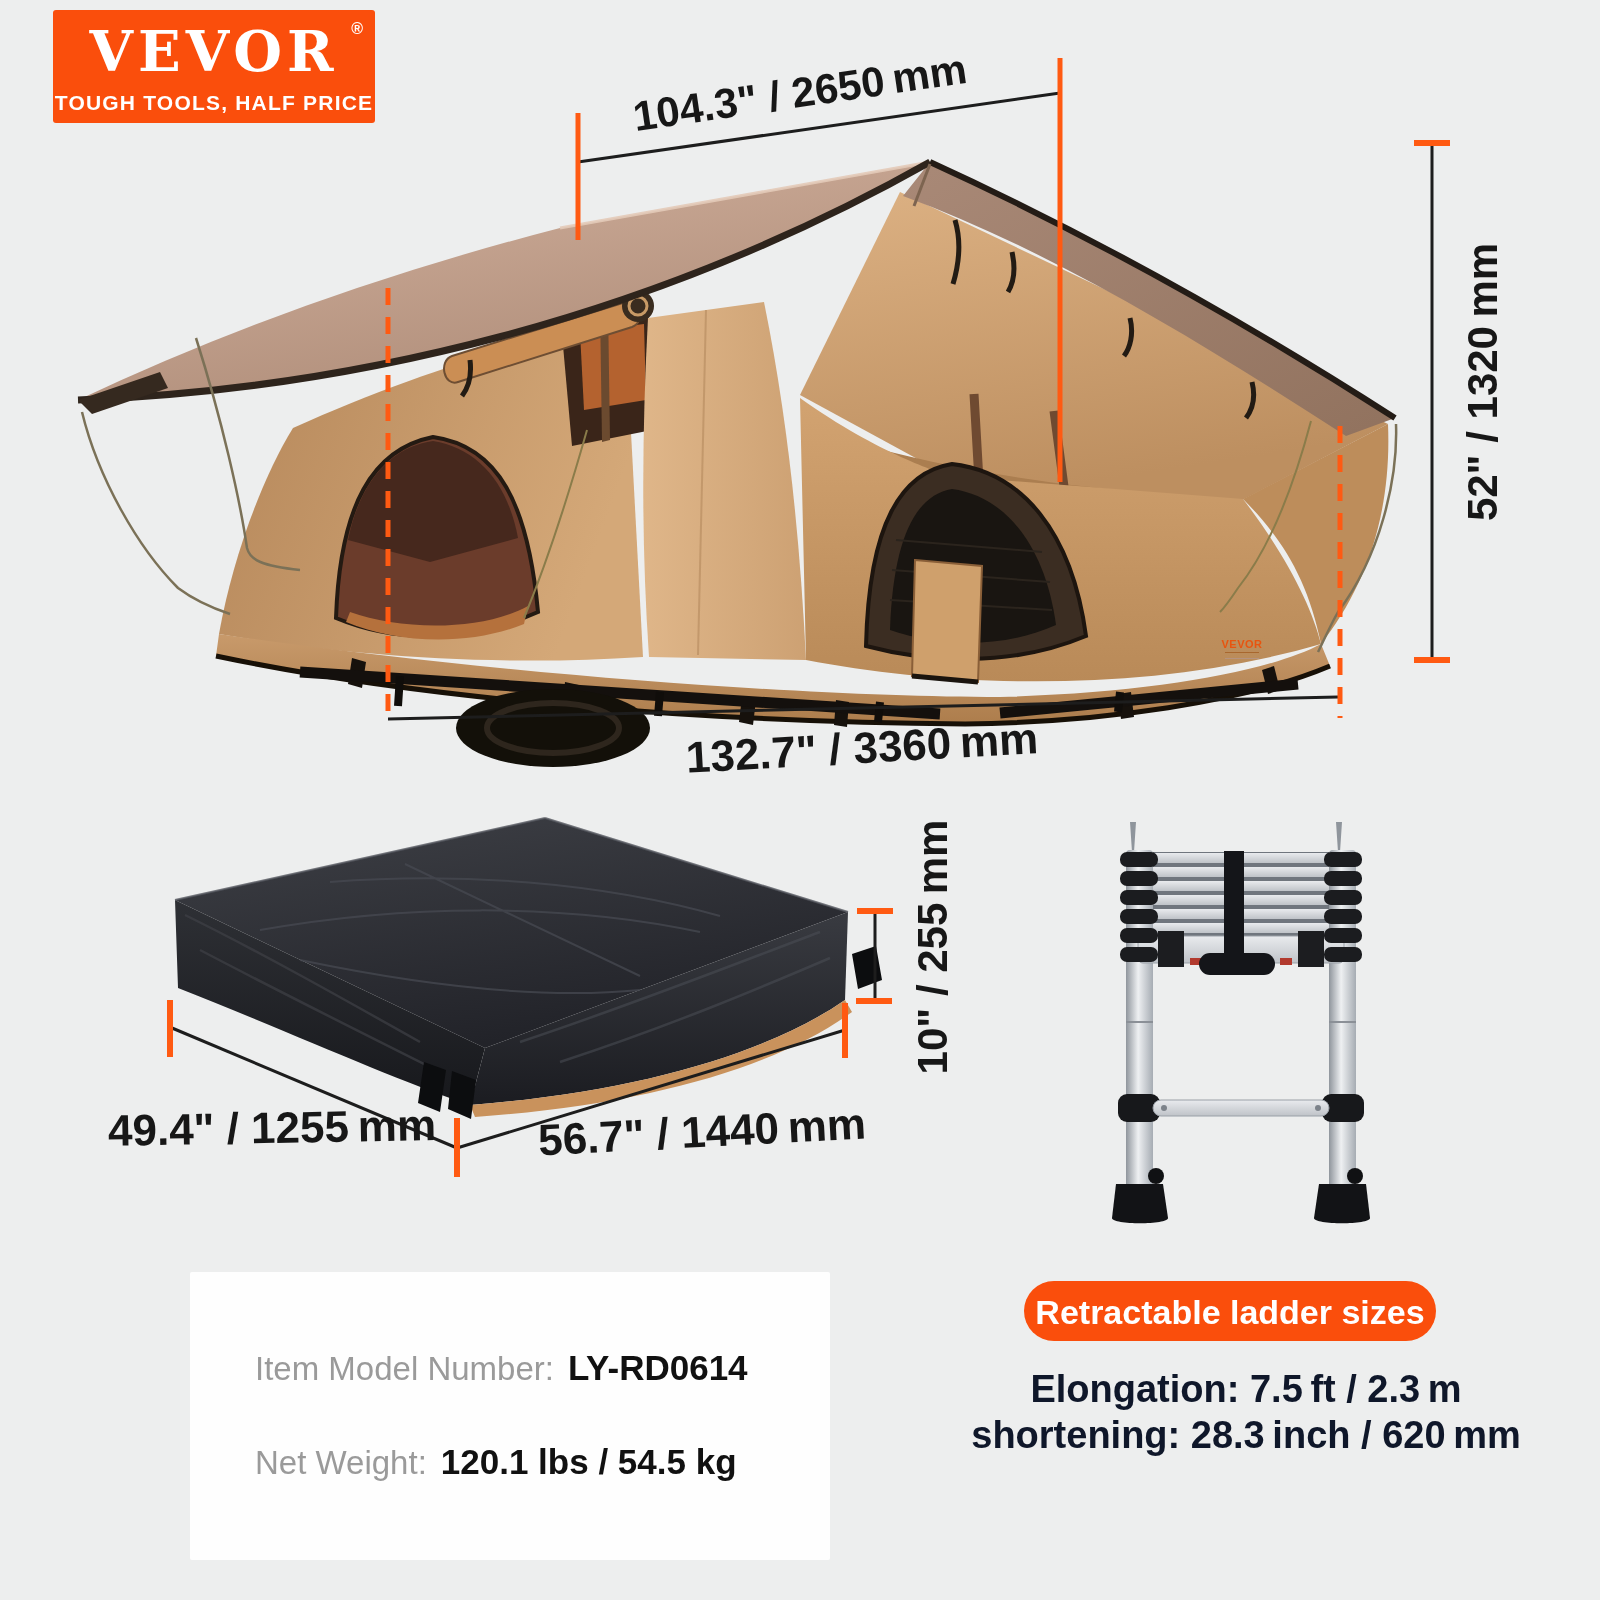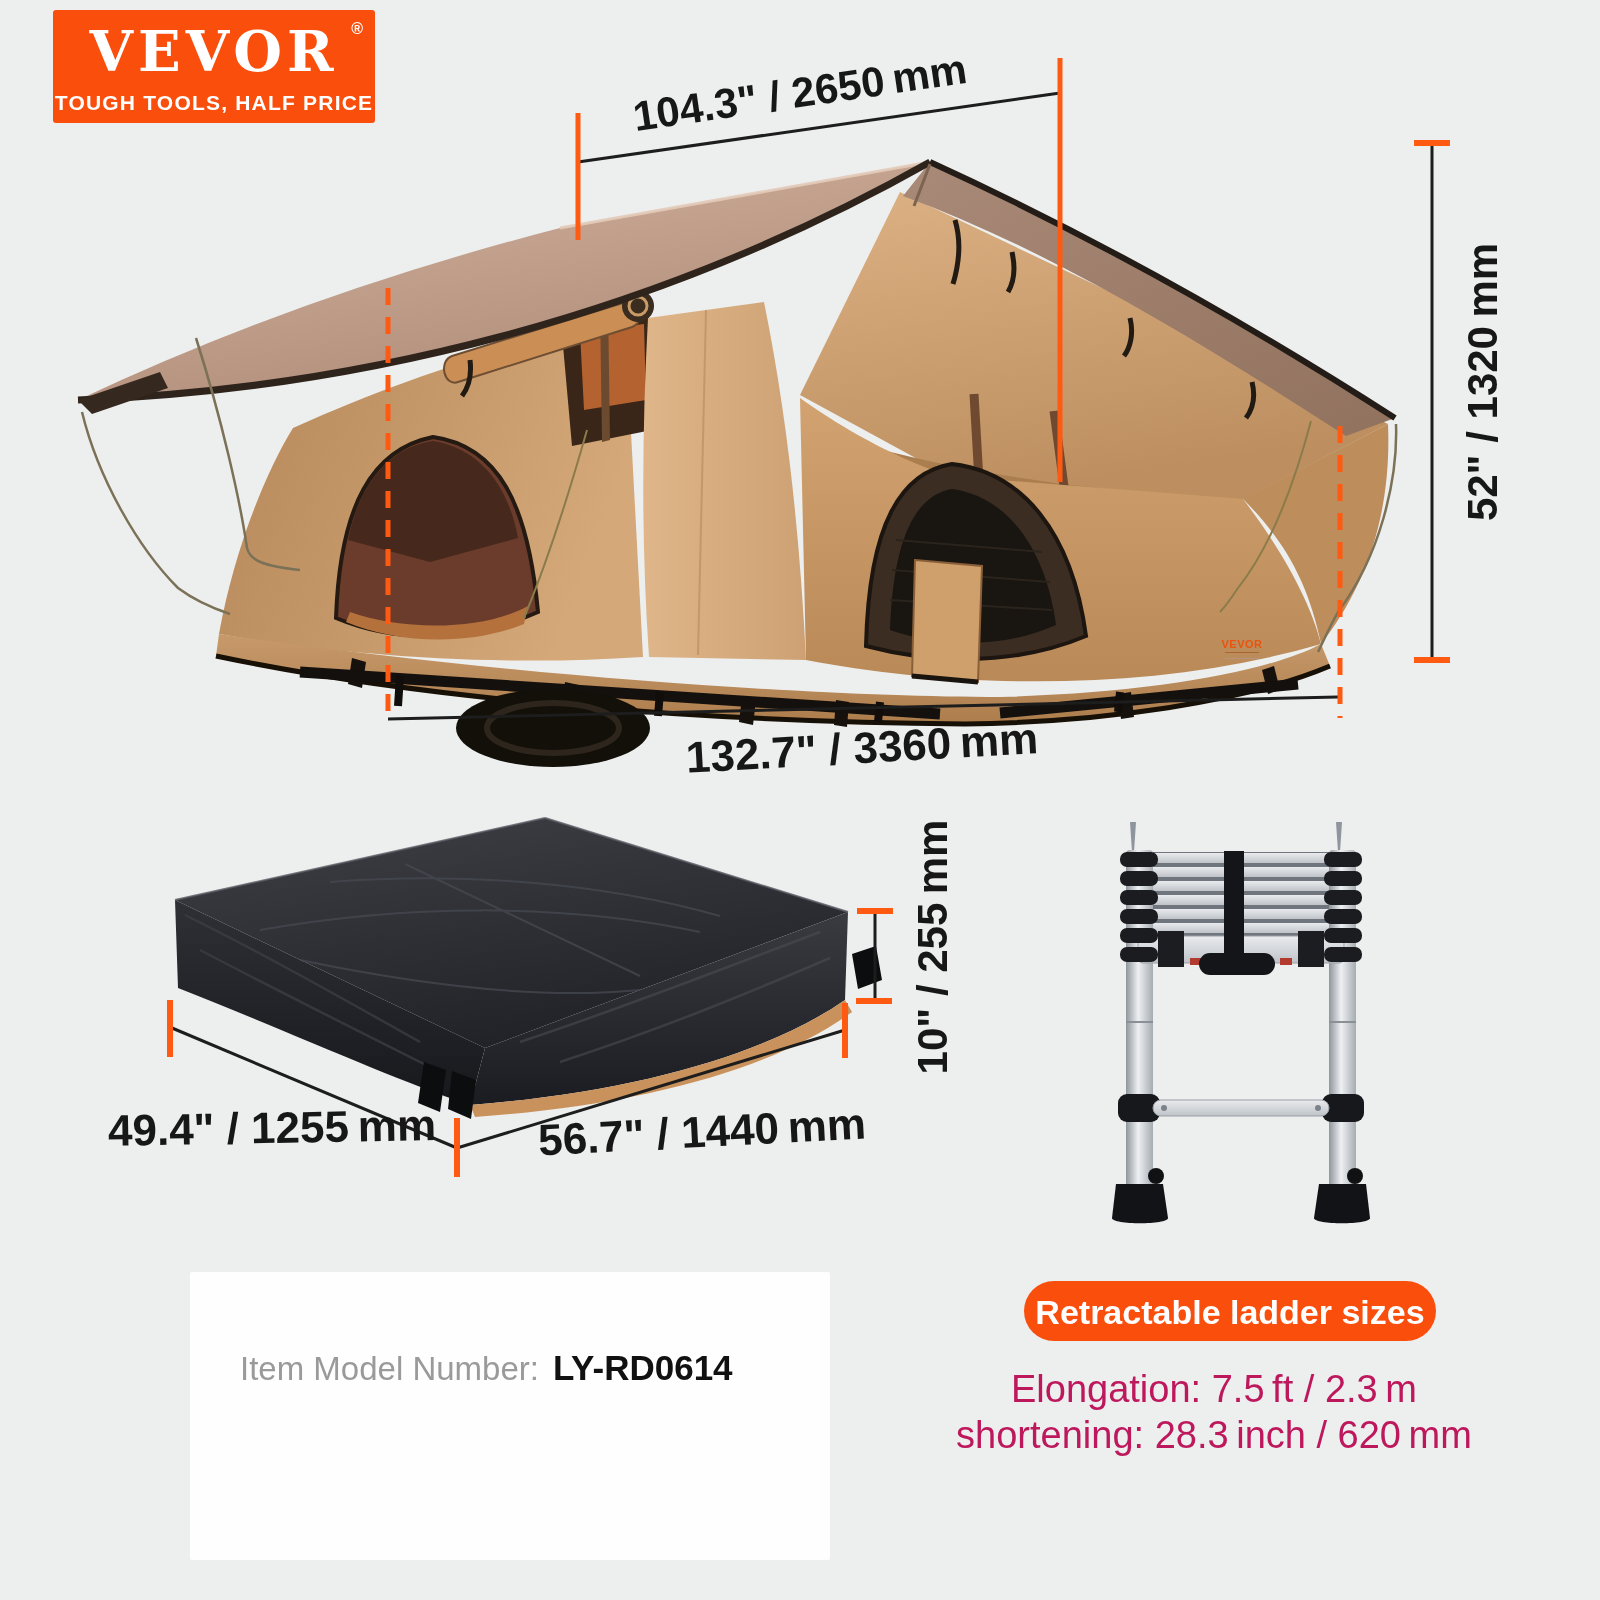--- a/index.html
+++ b/index.html
@@ -20,30 +20,30 @@
   .dim-bottom{left:612px;top:720px;width:500px;height:56px;line-height:56px;font-size:44px;transform:rotate(-3.2deg);}
   .dim-pkg-w{left:52px;top:1100px;width:440px;height:56px;line-height:56px;font-size:44px;transform:rotate(-1deg);}
   .dim-pkg-l{left:472px;top:1104px;width:460px;height:56px;line-height:56px;font-size:44px;transform:rotate(-3deg);}
   .dim-pkg-h{left:723px;top:921px;width:420px;height:52px;line-height:52px;font-size:42px;transform:rotate(-90deg);}
   
   .tent-tag{position:absolute;left:1218px;top:639px;width:48px;text-align:center;color:#e8540f;
             font-size:11px;font-weight:700;letter-spacing:.5px;line-height:11px;}
   .tag-sub{width:34px;height:5px;margin:2px auto 0;border-top:1px solid #a8672e;border-bottom:1px solid #b5937f;}
   
   .card{position:absolute;left:190px;top:1272px;width:640px;height:288px;background:#fefefe;border-radius:2px;}
-  .card-row{position:absolute;left:50px;white-space:nowrap;}
+  .card-row{position:absolute;left:65px;white-space:nowrap;}
   .card-row.r1{top:76px;}
   .card-row.r2{top:170px;}
   .card-label{font-size:33px;color:#9a9a9a;}
   .card-value{font-size:35px;color:#111;font-weight:700;margin-left:14px;}
   
   .pill{position:absolute;left:1024px;top:1281px;width:412px;height:60px;border-radius:31px;background:#fa4e0c;
         color:#fff;font-size:34px;font-weight:700;text-align:center;line-height:62px;}
-  .ladder-line{position:absolute;left:864px;width:700px;text-align:center;color:#be185d;
-               font-size:38px;font-weight:400;white-space:nowrap;}
+  .ladder-line{position:absolute;left:896px;width:700px;text-align:center;color:#0f172a;
+               font-size:38px;font-weight:700;white-space:nowrap;}
   .ladder-line.l1{top:1368px;}
   .ladder-line.l2{top:1414px;}
 </style>
 </head>
 <body>
 
 <div class="canvas">
 
 <svg width="1600" height="1600" viewBox="0 0 1600 1600">
   <defs>
@@ -242,19 +242,22 @@
 
   <div class="tent-tag">
     <span>VEVOR</span>
     <div class="tag-sub"></div>
   </div>
 
   <div class="card">
     <div class="card-row r1">
       <span class="card-label">Item Model Number:</span><span class="card-value">LY-RD0614</span>
     </div>
+    <div class="card-row r2">
+      <span class="card-label">Net Weight:</span><span class="card-value">120.1 lbs / 54.5 kg</span>
+    </div>
   </div>
 
   <div class="pill">Retractable ladder sizes</div>
   <div class="ladder-line l1">Elongation: 7.5 ft / 2.3 m</div>
   <div class="ladder-line l2">shortening: 28.3 inch / 620 mm</div>
 
 </div>
 
 </body></html>

